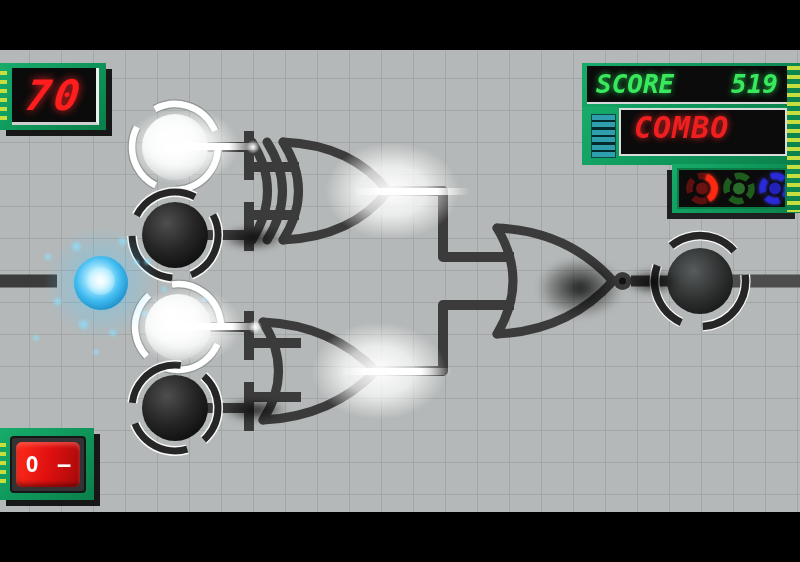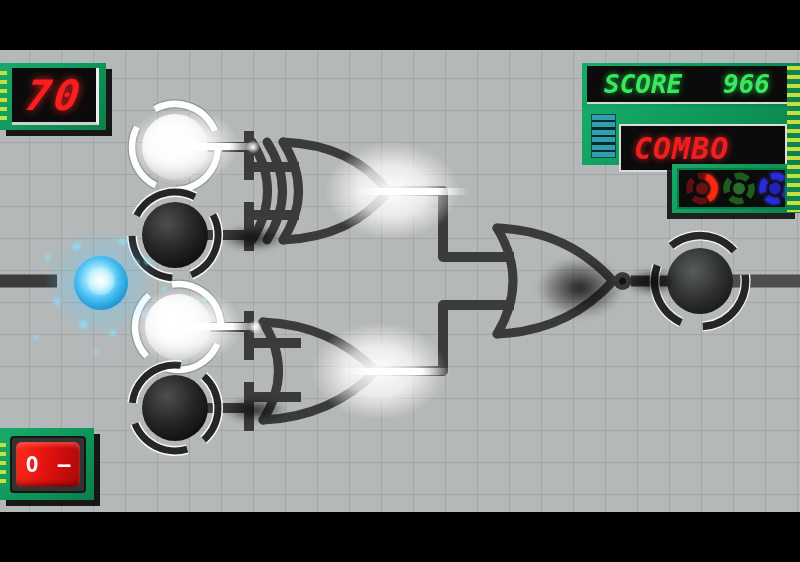--- a/index.html
+++ b/index.html
@@ -54,29 +54,29 @@
 
   .timer-board  { left:0; top:63px; width:106px; height:67px; box-shadow:6px 6px 0 rgba(5,5,5,.9); }
   .timer-screen { left:12px; top:5px; width:87px; height:57px;
     border-right:3px solid #eee; border-bottom:3px solid #cfcfcf;
     display:flex; align-items:center; justify-content:center; }
   .timer-text { font-size:42px; color:#ff1d1d; letter-spacing:3px; transform:skewX(-8deg);
     text-shadow:0 0 8px rgba(255,40,40,.85); }
 
   .score-board { left:582px; top:63px; width:218px; height:44px; box-shadow:0 5px 0 rgba(5,5,5,.85); }
   .score-screen { left:5px; top:3px; width:200px; height:38px; border-bottom:2px solid #d9d9d9;
-    display:flex; align-items:center; justify-content:space-between; padding:0 17px; }
+    display:flex; align-items:center; justify-content:space-between; padding:0 9px; }
   .score-screen span { font-size:26px; color:#3ae85e; text-shadow:0 0 6px rgba(40,232,90,.8); }
 
   .combo-board { left:582px; top:107px; width:218px; height:58px; }
   .meter { left:9px; top:7px; width:25px; height:44px; position:absolute; background:#062a2c;
     border:1px solid #0a4a46; z-index:9;
     background-image:repeating-linear-gradient(180deg, #2f9fae 0 5px, #062a2c 5px 7.4px); }
-  .combo-screen { left:37px; top:17px; width:168px; height:48px; border:2px solid #dcdcdc;
-    display:flex; align-items:center; }
+  .combo-screen { left:37px; top:1px; width:168px; height:48px; border:2px solid #dcdcdc;
+    display:flex; align-items:flex-start; }
   .combo-text { font-size:30px; color:#ef1f1f; padding-left:13px; letter-spacing:1px;
     text-shadow:0 0 7px rgba(239,40,40,.85); }
 
   .ind-board { left:672px; top:164px; width:128px; height:49px; box-shadow:-5px 6px 0 rgba(5,5,5,.85); }
   .ind-screen { left:5px; top:4px; width:110px; height:41px; border:2px solid #0c7a44; }
 
   .hud-right-pins { left:787px; top:66px; width:13px; height:146px; }
 
   
   .switch-board { left:0; top:428px; width:94px; height:72px; box-shadow:6px 6px 0 rgba(5,5,5,.9); }
@@ -202,21 +202,21 @@
   <div class="board timer-board">
     <div class="pins" style="left:0;top:8px;width:7px;height:52px;"></div>
     <div class="screen timer-screen">
       <span class="led timer-text">70</span>
     </div>
   </div>
 
   <div class="board score-board">
     <div class="screen score-screen">
       <span class="led">SCORE</span>
-      <span class="led">966</span>
+      <span class="led">519</span>
     </div>
   </div>
 
   <div class="board combo-board">
     <div class="meter"></div>
     <div class="screen combo-screen">
       <span class="led combo-text">COMBO</span>
     </div>
   </div>
 

